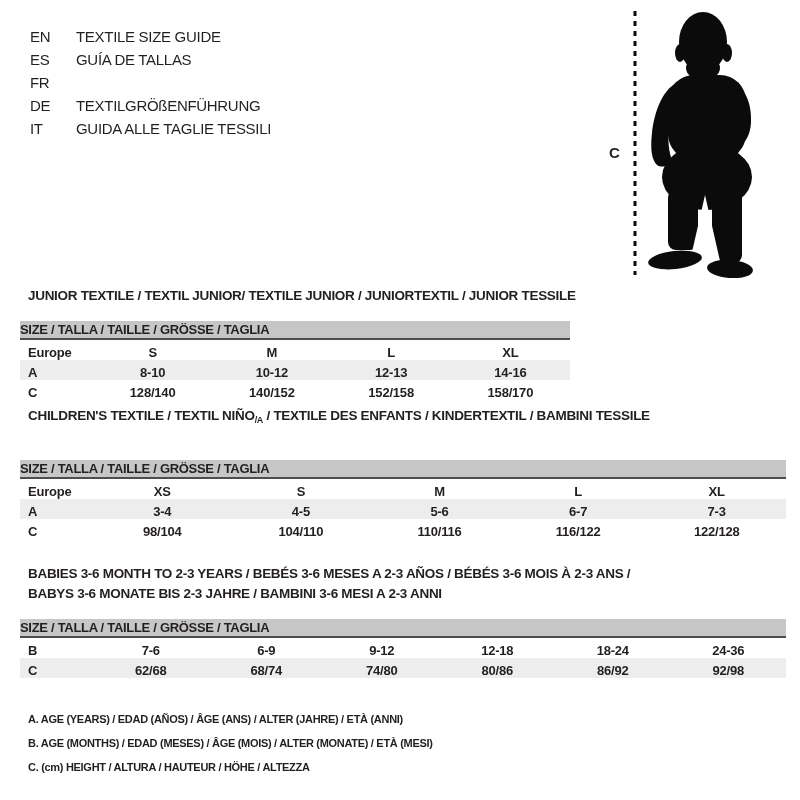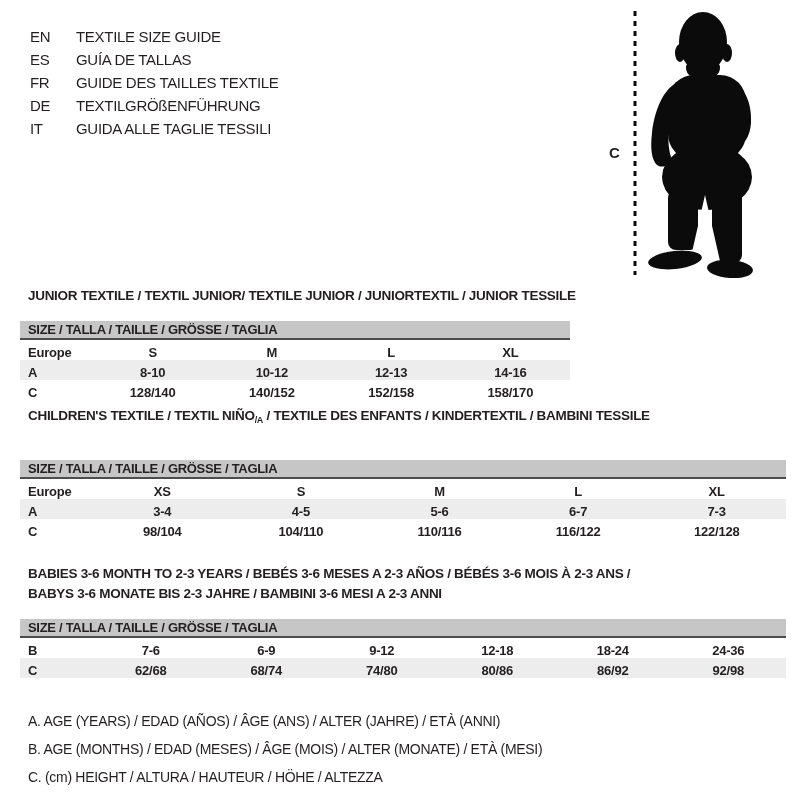--- a/index.html
+++ b/index.html
@@ -8,46 +8,45 @@
     font-family:"Liberation Sans", sans-serif;color:#231f20;overflow:hidden;
   }
   .abs{position:absolute;}
   
   .lang-row{display:flex;height:23px;align-items:center;font-weight:400;font-size:15px;letter-spacing:-0.3px;}
   .lang-code{width:46px;}
   
   .sec-title{font-weight:700;font-size:13.5px;letter-spacing:-0.3px;white-space:nowrap;}
   .sub{font-size:9px;vertical-align:-3px;}
   
-  .size-bar{height:19px;background:#c6c6c6;border-bottom:2px solid #4d4d4d;display:flex;align-items:center;padding-left:8px;box-sizing:border-box;}
+  .size-bar{height:19px;background:#c6c6c6;border-bottom:2px solid #4d4d4d;display:flex;align-items:center;padding-left:0;box-sizing:border-box;}
   .size-bar span{font-weight:700;font-size:13px;letter-spacing:-0.3px;}
   .trow{display:flex;height:20px;align-items:flex-end;font-weight:700;font-size:13px;letter-spacing:-0.2px;}
   .trow.alt{background:#ededed;}
   .tlabel{width:73px;padding-left:8px;box-sizing:border-box;}
   .tcell{flex:1;text-align:center;}
   
-  .note-line{font-weight:400;font-size:14px;letter-spacing:-0.3px;margin-bottom:12px;white-space:nowrap;}
+  .note-line{font-weight:700;font-size:11px;letter-spacing:-0.3px;margin-bottom:12px;white-space:nowrap;}
   
   .c-label{font-weight:700;font-size:15px;}
 </style>
 </head>
 <body>
 
 <div class="abs" style="left:30px;top:25px;">
   <div class="lang-row">
     <span class="lang-code">EN</span>
     <span>TEXTILE SIZE GUIDE</span>
   </div>
   <div class="lang-row">
     <span class="lang-code">ES</span>
     <span>GUÍA DE TALLAS</span>
   </div>
   <div class="lang-row">
     <span class="lang-code">FR</span>
-    <span>GUIDE DES TAILLES TEXTILE</span>
   </div>
   <div class="lang-row">
     <span class="lang-code">DE</span>
     <span>TEXTILGRÖßENFÜHRUNG</span>
   </div>
   <div class="lang-row">
     <span class="lang-code">IT</span>
     <span>GUIDA ALLE TAGLIE TESSILI</span>
   </div>
 </div>

